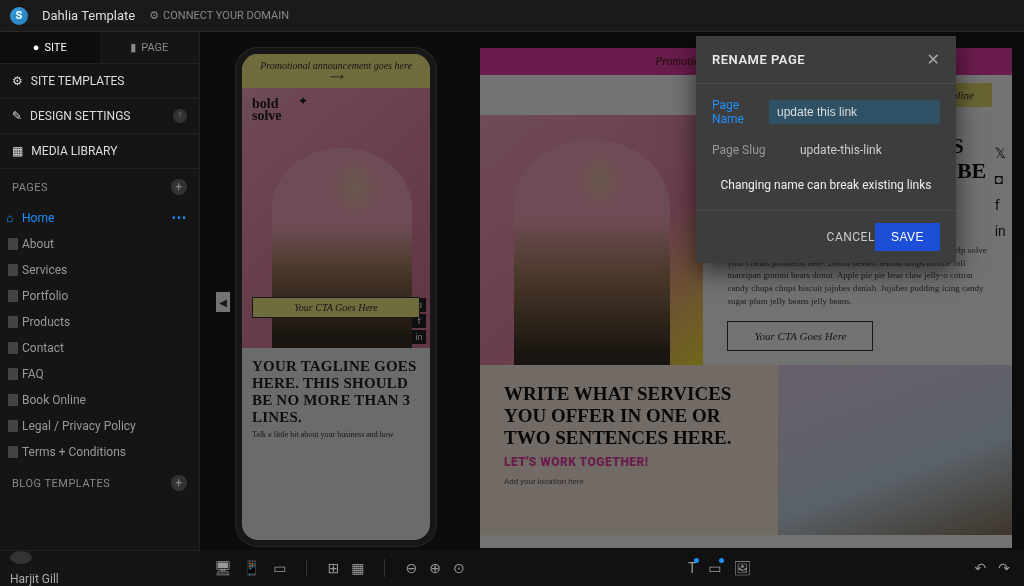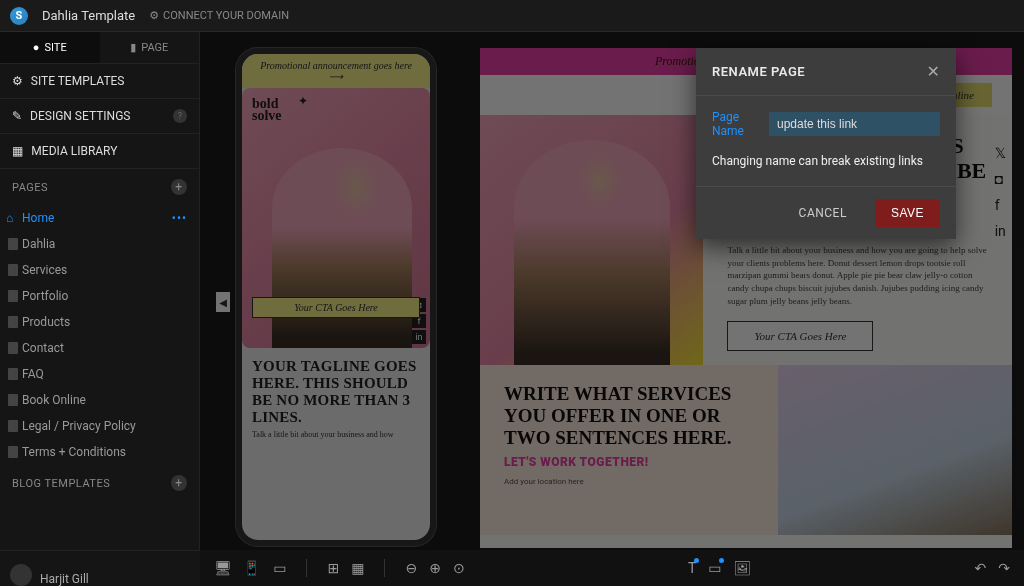--- a/index.html
+++ b/index.html
@@ -23,31 +23,31 @@
     .plus-btn { width:16px;height:16px;border-radius:50%;background:#333;color:#888;display:inline-flex;align-items:center;justify-content:center;font-size:12px;cursor:pointer; }
     .page-list { list-style:none; }
     .page-item { padding:6px 12px 6px 22px; font-size:12px; color:#999; display:flex; justify-content:space-between; align-items:center; cursor:pointer; position:relative; }
     .page-item::before { content:''; position:absolute; left:8px; width:10px; height:12px; background:#444; border-radius:1px; }
     .page-item.home::before { background:none; width:0;height:0; }
     .page-item.home .home-icon { position:absolute; left:6px; color:#1e90ff; }
     .page-item.active { color:#1e90ff; }
     .page-dots { color:#1e90ff; letter-spacing:1px; }
     
     
-    .user-bar { position:absolute; left:0; bottom:0; width:200px; height:36px; background:#151515; display:flex; align-items:flex-end; padding:0 10px; gap:8px; font-size:12px; color:#aaa; border-top:1px solid #222; }
+    .user-bar { position:absolute; left:0; bottom:0; width:200px; height:36px; background:#151515; display:flex; align-items:flex-start; padding:0 10px; gap:8px; font-size:12px; color:#aaa; border-top:1px solid #222;flex-direction:column; }
     .avatar { width:22px;height:22px;border-radius:50%;background:#333; }
     
     
     .canvas { position:absolute; left:200px; right:0; top:32px; bottom:36px; background:#1c1c1c; overflow:hidden; }
     .dimmer { position:absolute; inset:0; background:rgba(0,0,0,0.55); z-index:5; pointer-events:none; }
     
     
     .mobile-frame { position:absolute; left:36px; top:16px; width:200px; height:498px; background:#eee; border:6px solid #333; border-radius:22px; overflow:hidden; box-shadow:0 0 0 1px #555; }
     .mobile-promo { background:#f5ef8a; padding:6px; text-align:center; font-style:italic; font-family:Georgia,serif; font-size:10px; color:#333; }
-    .mobile-hero { height:260px; background:linear-gradient(140deg,#f4a8bd 0%,#e98aa8 50%,#d67896 100%); position:relative;border-radius:8px; }
+    .mobile-hero { height:260px; background:linear-gradient(140deg,#f4a8bd 0%,#e98aa8 50%,#d67896 100%); position:relative; }
     .bold-barbie { position:absolute; top:10px; left:10px; font-family:Georgia,serif; font-size:14px; font-weight:bold; color:#222; line-height:0.85; }
     .sparkle { position:absolute; top:6px; left:56px; font-size:12px; color:#222; }
     .model-shape { position:absolute; bottom:0; left:30px; width:140px; height:200px; background:radial-gradient(ellipse 40px 50px at 60% 20%, #e8c4a8 0%, transparent 60%), linear-gradient(180deg,#f4a8bd 40%, #a8805e 60%, #3a2f26 95%); border-radius:50% 50% 0 0 / 30% 30% 0 0; }
     .cta-banner { position:absolute; bottom:30px; left:10px; right:10px; background:#f5ef8a; border:1px solid #333; padding:4px; text-align:center; font-style:italic; font-family:Georgia,serif; font-size:10px; color:#333; z-index:2; }
     .social-col-m { position:absolute; right:4px; bottom:4px; display:flex; flex-direction:column; gap:2px; }
     .social-col-m span { width:14px;height:14px;background:#222;color:#fff;font-size:9px;display:inline-flex;align-items:center;justify-content:center; }
     .mobile-text { padding:10px; font-family:Georgia,serif; }
     .mobile-text h2 { font-size:15px; font-weight:900; letter-spacing:0.2px; color:#222; }
     .mobile-text p { font-size:8px; color:#333; margin-top:4px; }
     
@@ -76,34 +76,34 @@
     
     
     .bottom-toolbar { position:absolute; left:200px; right:0; bottom:0; height:36px; background:#111; display:flex; align-items:center; padding:0 14px; gap:20px; color:#888; }
     .tb-group { display:flex; gap:12px; align-items:center; }
     .tb-icon { font-size:14px; cursor:pointer; color:#999; }
     .tb-sep { width:1px; height:18px; background:#333; }
     .tb-icon.withdot { position:relative; }
     .tb-icon.withdot::after { content:''; position:absolute; top:-2px; right:-3px; width:5px;height:5px;border-radius:50%;background:#1e90ff; }
     
     
-    .modal { position:absolute; left:496px; top:16px; width:260px; background:#3d3d3d; z-index:20; box-shadow:0 8px 24px rgba(0,0,0,0.6); }
+    .modal { position:absolute; left:496px; top:4px; width:260px; background:#3d3d3d; z-index:20; box-shadow:0 8px 24px rgba(0,0,0,0.6); }
     .modal-header { padding:14px 16px; display:flex; justify-content:space-between; align-items:center; border-bottom:1px solid #4a4a4a; }
     .modal-header h3 { font-size:13px; color:#e8e8e8; font-weight:600; letter-spacing:0.5px; }
     .modal-close { color:#aaa; cursor:pointer; font-size:16px; }
     .modal-body { padding:14px 16px 10px; }
     .modal-row { display:flex; align-items:center; margin-bottom:12px; gap:10px; }
     .modal-label { width:78px; font-size:12px; color:#999; }
     .modal-label.active { color:#1e90ff; }
     .modal-input { flex:1; background:#2f5166; border:none; color:#ddd; font-size:12px; padding:5px 8px; outline:none; }
     .modal-static { flex:1; font-size:12px; color:#ccc; padding:5px 0; }
-    .modal-warn { font-size:12px; color:#eee; padding:4px 0 8px; }
+    .modal-warn { font-size:12px; color:#eee; text-align:center; padding:4px 0 8px; }
     .modal-footer { border-top:1px solid #4a4a4a; padding:12px 16px; display:flex; justify-content:flex-end; align-items:center; }
     .btn-cancel { color:#ccc; font-size:12px; cursor:pointer; letter-spacing:0.5px; }
-    .btn-save { background:#7f1d1d; color:#fff; font-size:12px; padding:7px 16px; border:none; cursor:pointer; letter-spacing:0.5px;margin-left:28px; }
+    .btn-save { background:#1d4ed8; color:#fff; font-size:12px; padding:7px 16px; border:none; cursor:pointer; letter-spacing:0.5px; }
   </style>
 </head>
 <body>
 
 <div class="topbar">
   <span class="logo-circle">S</span>
   <span class="topbar-title">Dahlia Template</span>
   <span class="connect-domain">
     <span>⚙</span>
     <span>CONNECT YOUR DOMAIN</span>
@@ -141,21 +141,21 @@
     <span>PAGES</span>
     <span class="plus-btn">+</span>
   </div>
   <ul class="page-list">
     <li class="page-item home active">
       <span class="home-icon">⌂</span>
       <span>Home</span>
       <span class="page-dots">•••</span>
     </li>
     <li class="page-item">
-        <span>Dahlia</span>
+        <span>About</span>
       </li>
     <li class="page-item">
         <span>Services</span>
       </li>
     <li class="page-item">
         <span>Portfolio</span>
       </li>
     <li class="page-item">
         <span>Products</span>
       </li>
@@ -254,20 +254,24 @@
   <div class="modal">
     <div class="modal-header">
       <h3>RENAME PAGE</h3>
       <span class="modal-close">✕</span>
     </div>
     <div class="modal-body">
       <div class="modal-row">
         <span class="modal-label active">Page Name</span>
         <input class="modal-input" value="update this link" style="">
       </div>
+      <div class="modal-row">
+        <span class="modal-label">Page Slug</span>
+        <span class="modal-static">update-this-link</span>
+      </div>
       <div class="modal-warn">Changing name can break existing links</div>
     </div>
     <div class="modal-footer">
       <span class="btn-cancel">CANCEL</span>
       <button class="btn-save">SAVE</button>
     </div>
   </div>
 </div>
 
 <div class="bottom-toolbar">

